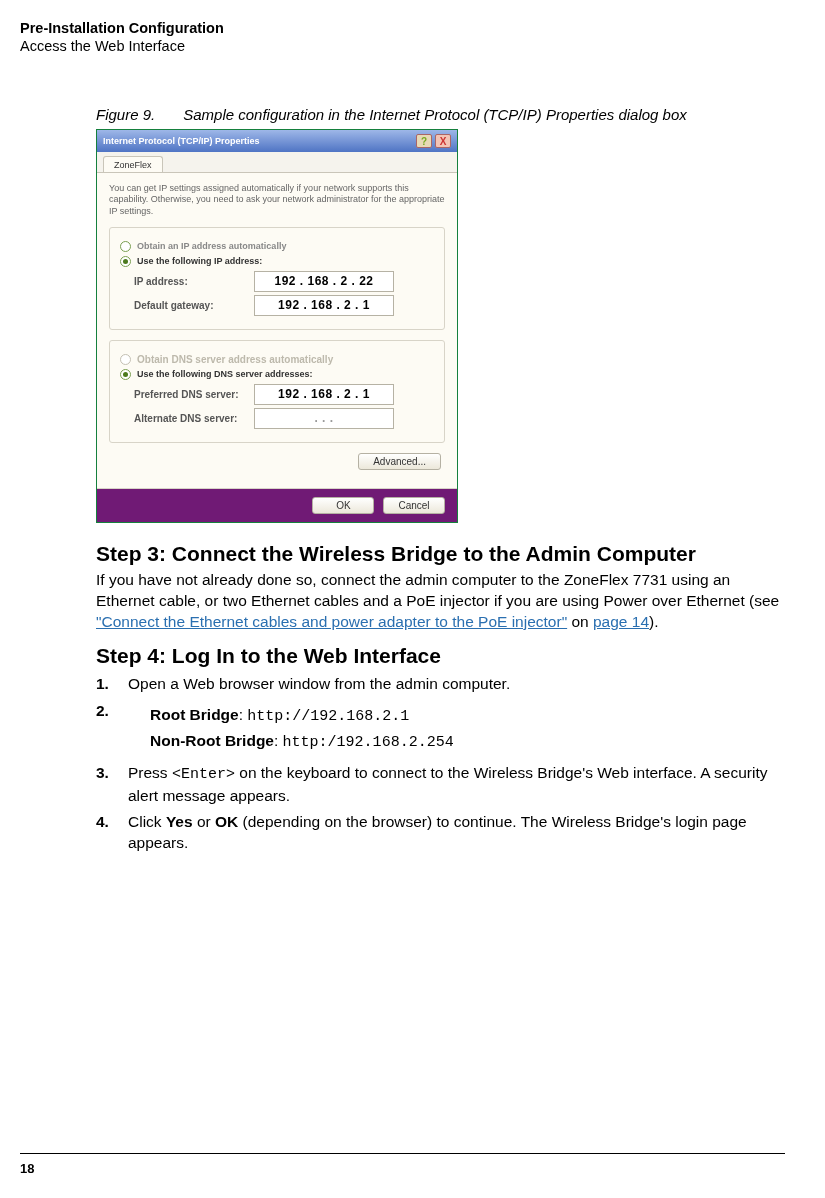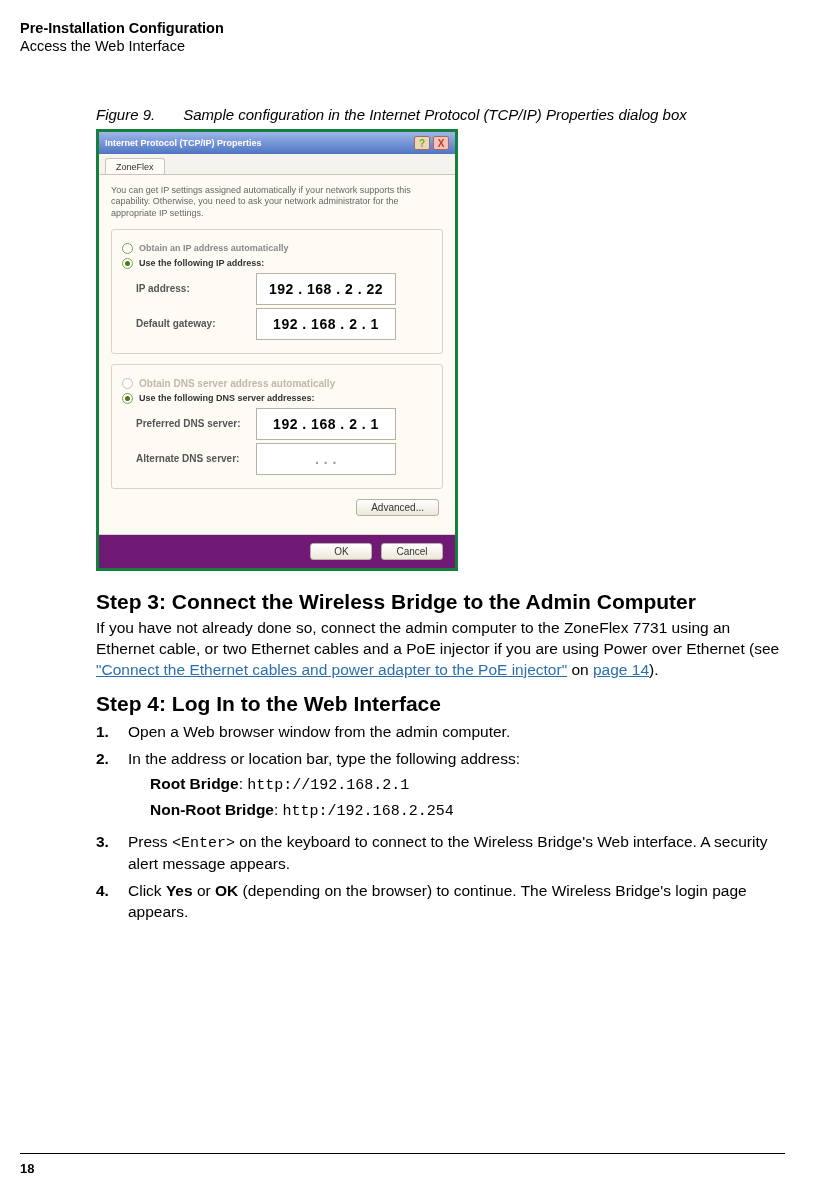--- a/index.html
+++ b/index.html
@@ -15,21 +15,21 @@
     .header-title { font-weight: bold; font-size: 14.5px; }
     .header-sub { font-size: 14.5px; margin-top: 2px; }
 
     .figure-wrap { margin: 52px 0 0 76px; }
     .figure-caption { font-style: italic; font-size: 15px; margin-bottom: 6px; }
     .figure-caption .gap { display:inline-block; width:28px; }
 
     
     .dialog {
       width: 362px;
-      border: 3px solid #15803d;
+      border: 1px solid #15803d;
       background: #eef0f0;
       font-size: 9px;
       color: #333;
     }
     .titlebar {
       background: linear-gradient(#9eb7e8, #4f74c4);
       color: #fff;
       padding: 4px 6px;
       font-weight: bold;
       display: flex;
@@ -57,23 +57,23 @@
     .radio {
       width:11px; height:11px; border:1px solid #7a9f51; border-radius:50%;
       display:inline-flex; align-items:center; justify-content:center; background:#fff;
     }
     .radio.on::after { content:""; width:5px; height:5px; background:#4c7a1d; border-radius:50%; }
     .radio.disabled { border-color:#c4c0b3; }
     .ip-row { display:flex; align-items:center; margin:3px 0 3px 14px; }
     .ip-label { width:120px; color:#555; font-size:10px; }
     .ip-label.dis { color:#bdb9ac; }
     .ip-box {
-      width:140px; height:32px; background:#fff; border:1px solid #b6b2a4;
+      width:140px; height:21px; background:#fff; border:1px solid #b6b2a4;
       display:flex; align-items:center; justify-content:center;
-      font-size:14px; letter-spacing:0.5px; padding: 0 6px;
+      font-size:12px; letter-spacing:0.5px; padding: 0 6px;
       font-family: Arial, sans-serif; color:#000;
     }
     .ip-box.empty { color:#999; }
     .adv-row { text-align:right; margin: 4px 4px 8px 0; }
     .d-btn {
       display:inline-block; padding:2px 14px; border:1px solid #b5b1a3;
       background:linear-gradient(#fff,#ece8da); border-radius:3px; font-size:10px;
       min-width:62px; text-align:center;
     }
     .dlg-footer { background:#701a75; padding: 8px 12px; text-align:right; border-top:1px solid #d8d4c8;}
@@ -182,21 +182,20 @@
 <div class="section" style="margin-top:10px;">
   <div class="h-step">Step 4: Log In to the Web Interface</div>
   <ol class="steps">
     <li>
       <span class="step-num">1.</span>
       <span class="step-body">Open a Web browser window from the admin computer.</span>
     </li>
     <li>
       <span class="step-num">2.</span>
       <span class="step-body">
-        <span>In the address or location bar, type the following address:</span>
         <div class="indent">
           <span class="b">Root Bridge</span><span>: </span><span class="mono">http://192.168.2.1</span>
         </div>
         <div class="indent">
           <span class="b">Non-Root Bridge</span><span>: </span><span class="mono">http:/192.168.2.254</span>
         </div>
       </span>
     </li>
     <li>
       <span class="step-num">3.</span>

